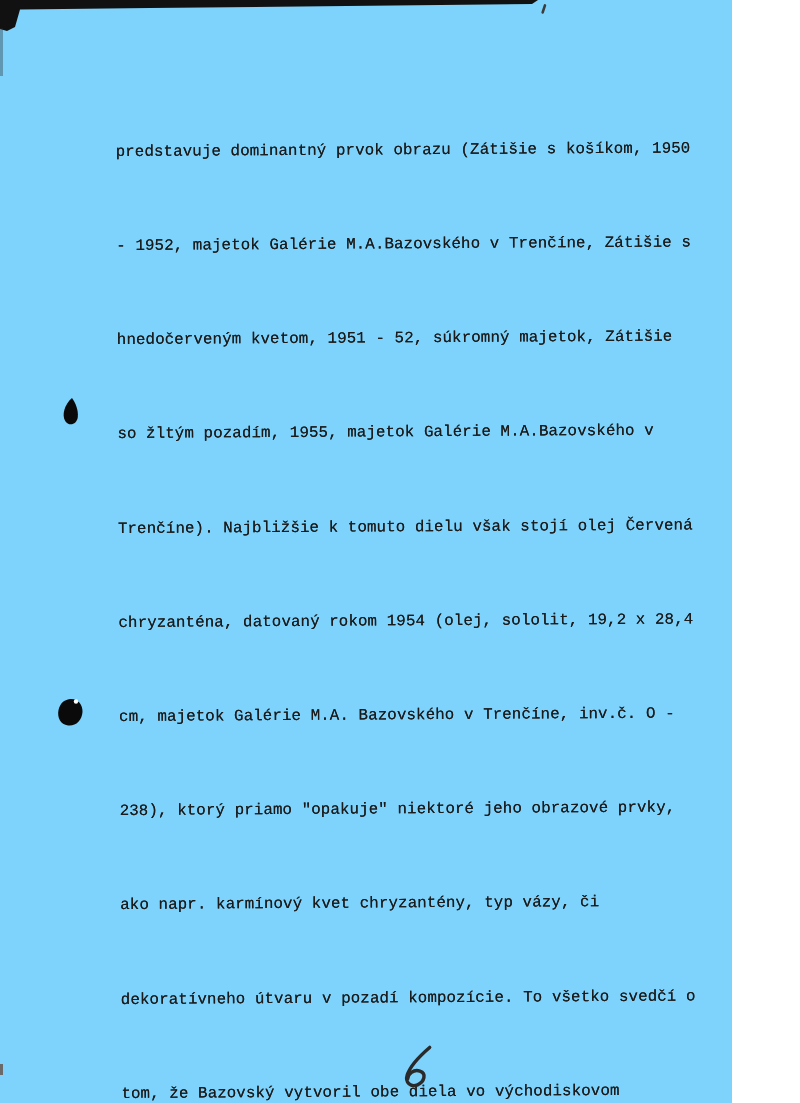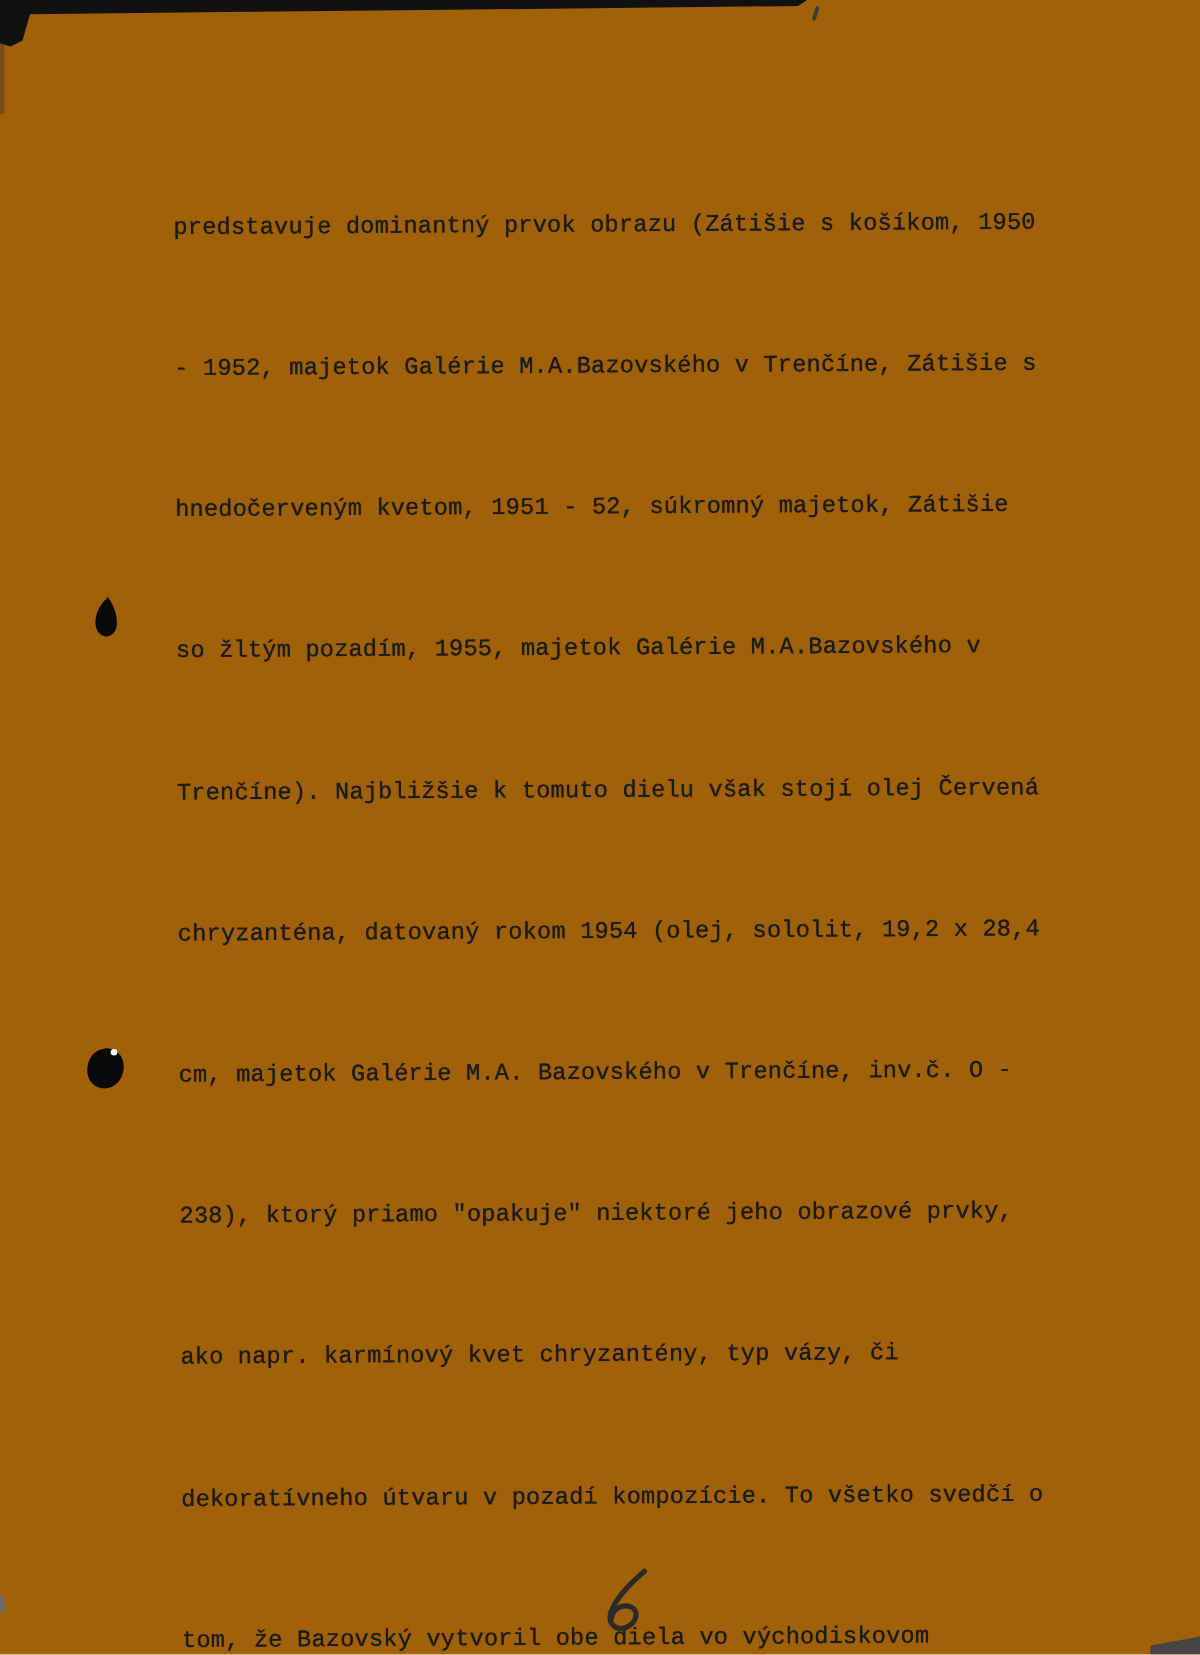--- a/index.html
+++ b/index.html
@@ -2,23 +2,23 @@
 <html><head>
 <meta charset="utf-8">
 <style>
   html, body {
     margin: 0;
     padding: 0;
     background: #ffffff;
   }
   .page {
     position: relative;
-    width: 800px;
+    width: 732px;
     height: 1103px;
-    background: #a16207;
+    background: #7dd3fc;
     overflow: hidden;
   }
   .textblock {
     position: absolute;
     left: 118px;
     top: 74px;
     width: 600px;
     font-family: "Liberation Mono", "DejaVu Sans Mono", monospace;
     font-size: 15.8px;
     line-height: 31.4px;

